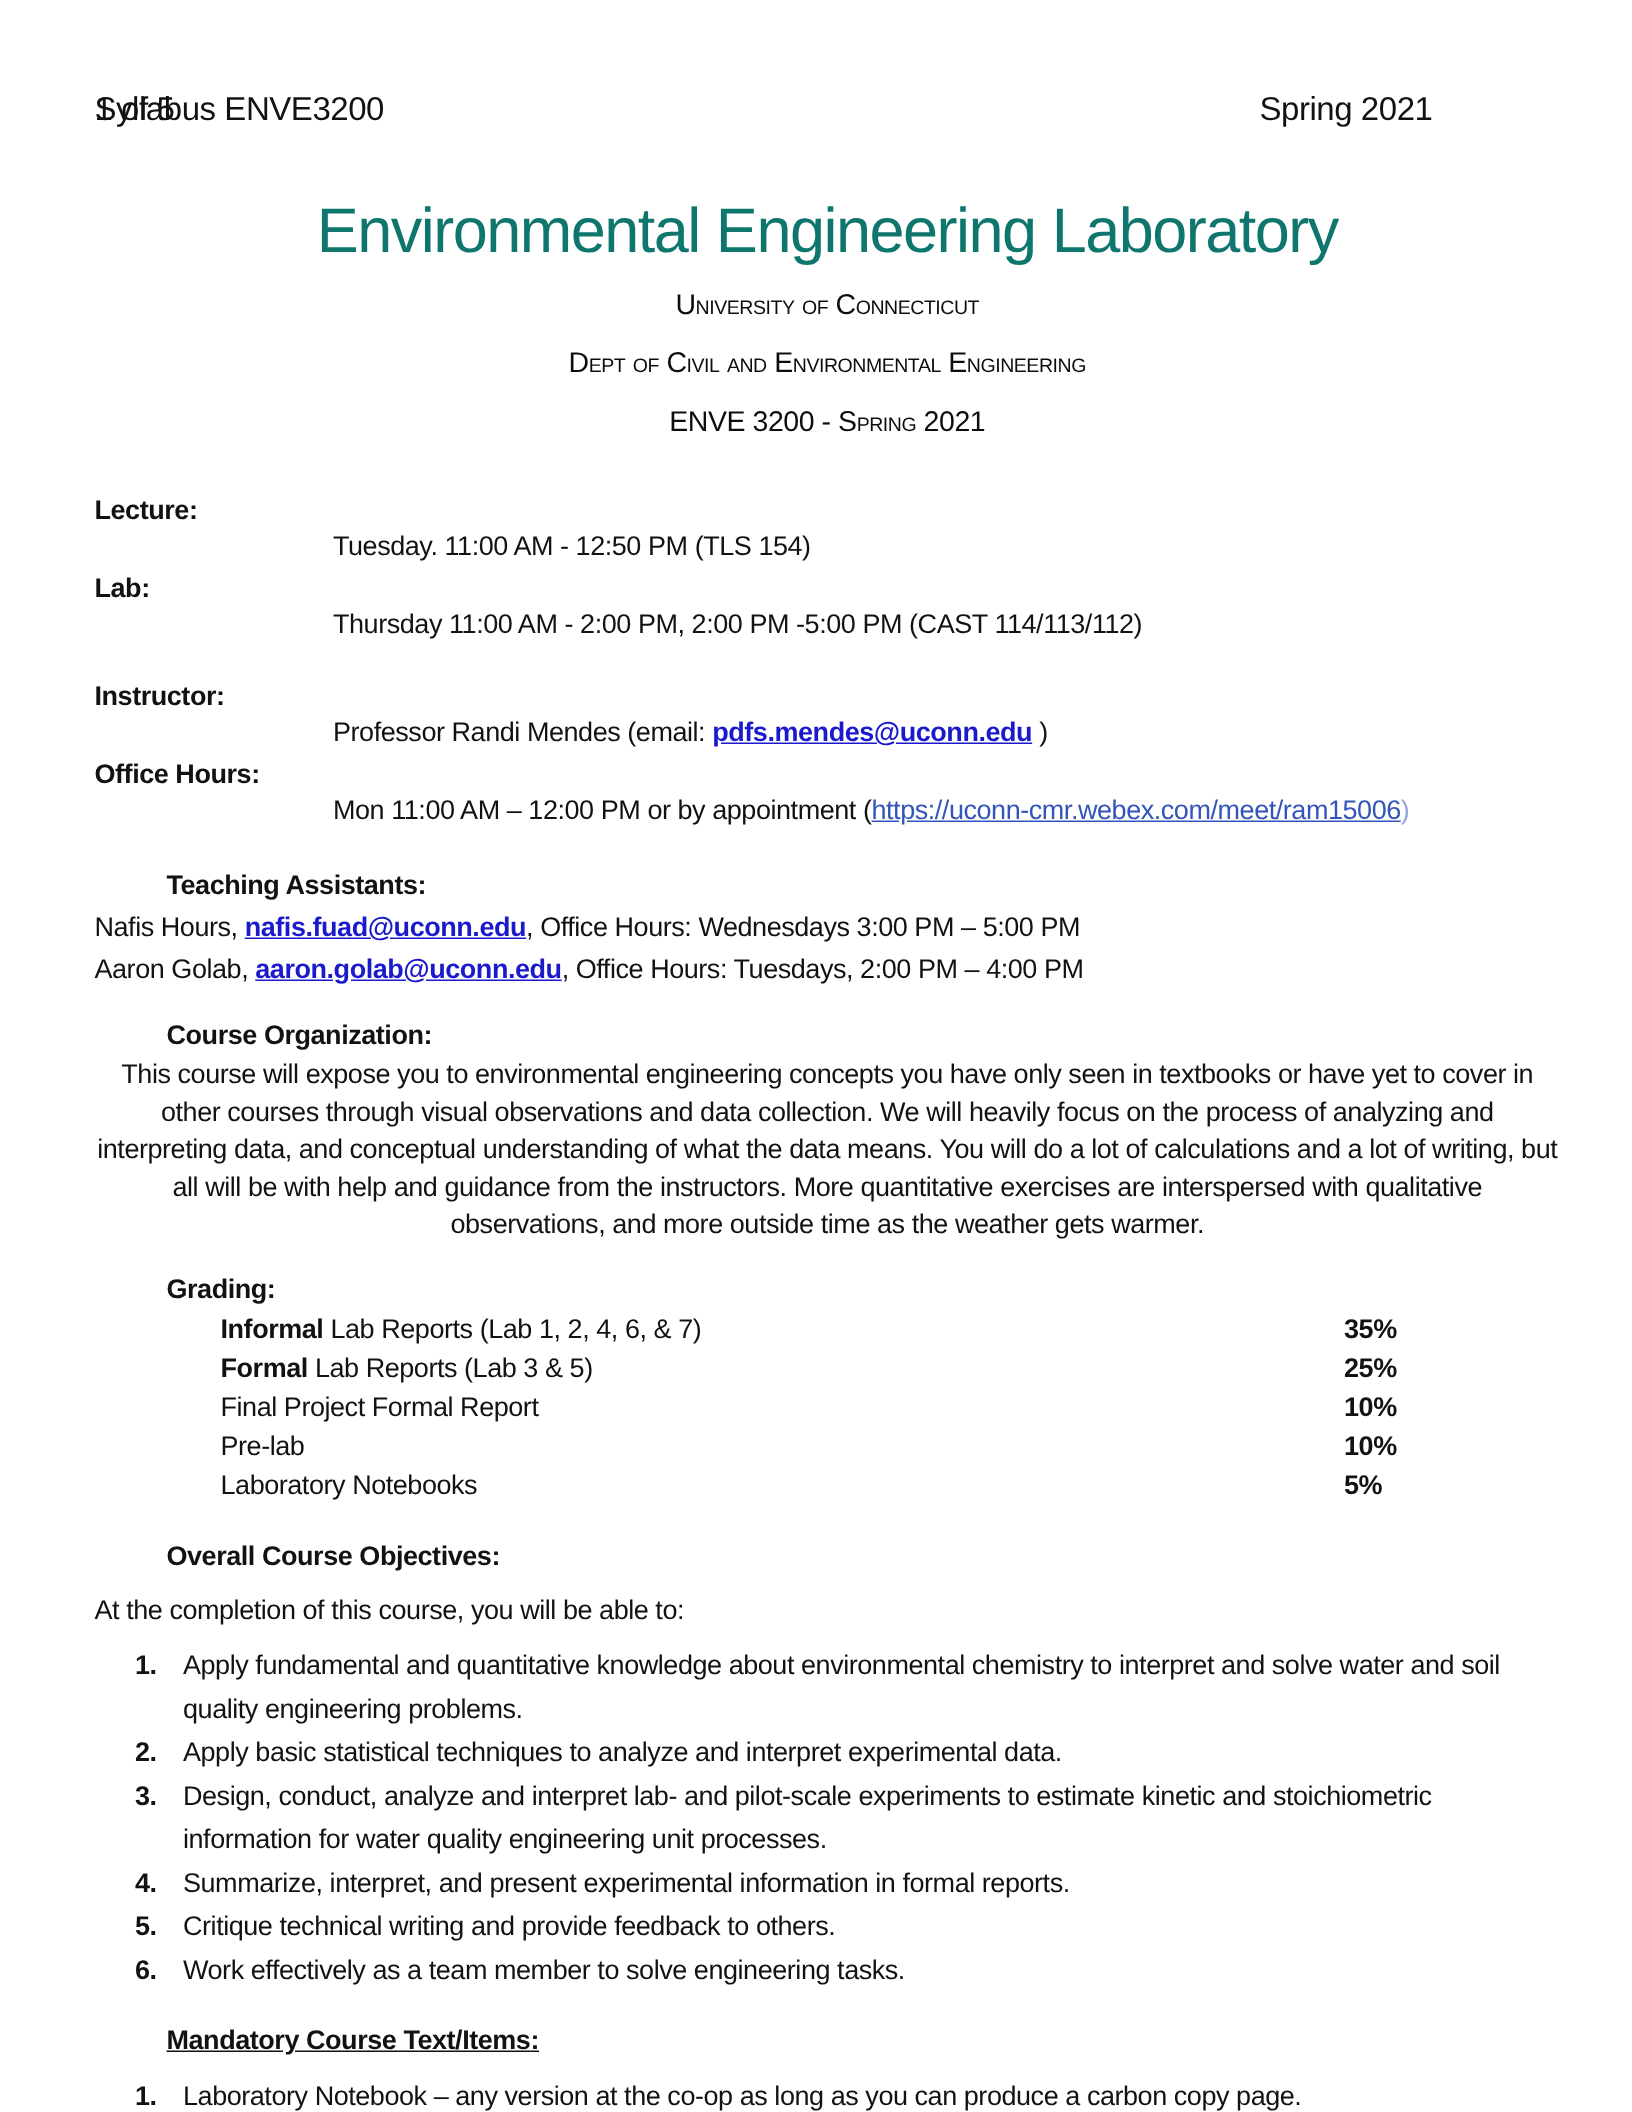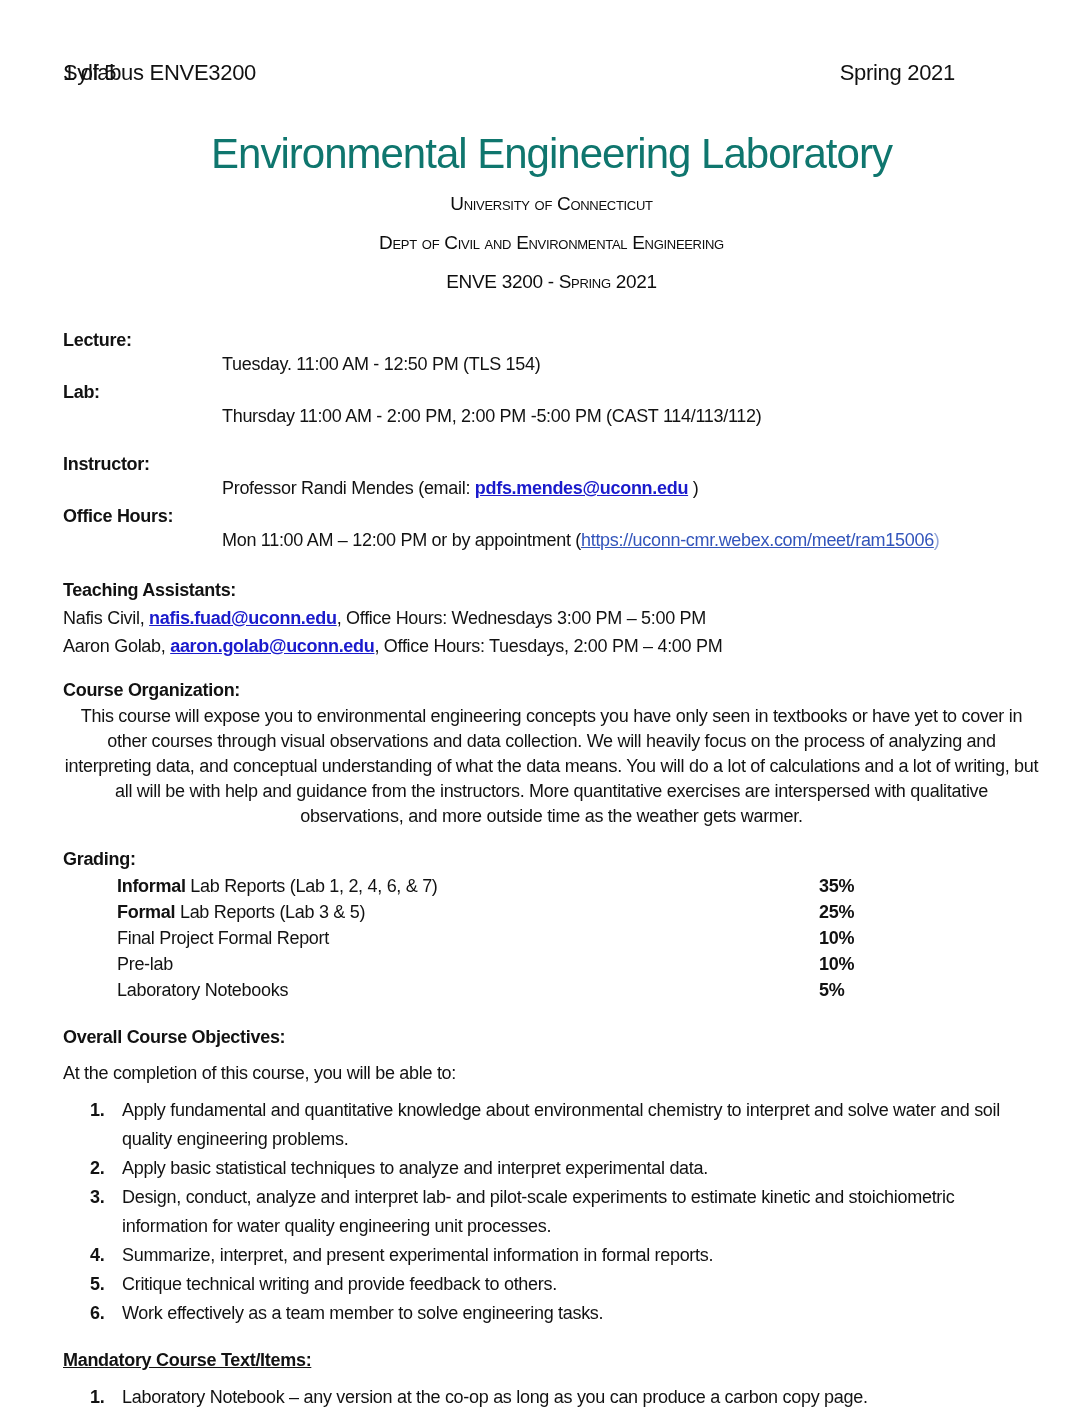--- a/index.html
+++ b/index.html
@@ -31,27 +31,27 @@
   .row { display:flex; line-height:28px; }
   .row .lbl { width:159px; flex:none; font-weight:bold; }
   .row .val { flex:1;margin-top:24px; }
   .gap20 { height:20px; }
 
   a.email-link { color:#1a1acc; font-weight:bold; text-decoration:underline; cursor:pointer; }
   a.web-link { color:#3355bb; font-weight:normal; text-decoration:underline; cursor:pointer; }
   .paren-light { color:#93a6d9; }
 
   
-  .section-heading { font-weight:bold; line-height:28px; }
+  .section-heading { font-weight:bold; line-height:28px;margin-left:48px; }
   .ta-line { line-height:28px; }
   .course-org { margin-top:16px; }
   .course-org p { line-height:25px; text-align:center; }
 
   .grading { margin-top:16px; }
-  .grading-row { display:flex; line-height:26px; margin-left:54px; }
+  .grading-row { display:flex; line-height:26px; margin-left:84px;gap:47px; }
   .grade-label { width:702px; flex:none; }
   .grade-pct { font-weight:bold; flex:none; }
 
   .objectives { margin-top:20px; }
   .objectives .intro { margin-top:10px; line-height:25px; }
   .num-list { margin-top:10px; }
   .num-item { display:flex; line-height:29px; }
   .num-item .num { width:32px; flex:none; margin-left:27px; font-weight:bold; }
   .num-item .itxt { flex:1; }
 
@@ -95,21 +95,21 @@
       <span class="val"><span>Professor Randi Mendes (email: </span><a class="email-link">pdfs.mendes@uconn.edu</a><span> )</span></span>
     </div>
     <div class="row">
       <span class="lbl">Office Hours:</span>
       <span class="val"><span>Mon 11:00 AM – 12:00 PM or by appointment (</span><a class="web-link">https://uconn-cmr.webex.com/meet/ram15006</a><span class="paren-light">)</span></span>
     </div>
   </div>
 
   <div class="ta-section" style="margin-top:22px;">
     <div class="section-heading">Teaching Assistants:</div>
-    <div class="ta-line"><span>Nafis Civil, </span><a class="email-link">nafis.fuad@uconn.edu</a><span>, Office Hours: Wednesdays 3:00 PM – 5:00 PM</span></div>
+    <div class="ta-line"><span>Nafis Hours, </span><a class="email-link">nafis.fuad@uconn.edu</a><span>, Office Hours: Wednesdays 3:00 PM – 5:00 PM</span></div>
     <div class="ta-line"><span>Aaron Golab, </span><a class="email-link">aaron.golab@uconn.edu</a><span>, Office Hours: Tuesdays, 2:00 PM – 4:00 PM</span></div>
   </div>
 
   <div class="course-org">
     <div class="section-heading">Course Organization:</div>
     <p>This course will expose you to environmental engineering concepts you have only seen in textbooks or have yet to cover in other courses through visual observations and data collection.  We will heavily focus on the process of analyzing and interpreting data, and conceptual understanding of what the data means. You will do a lot of calculations and a lot of writing, but all will be with help and guidance from the instructors.  More quantitative exercises are interspersed with qualitative observations, and more outside time as the weather gets warmer.</p>
   </div>
 
   <div class="grading">
     <div class="section-heading">Grading:</div>

